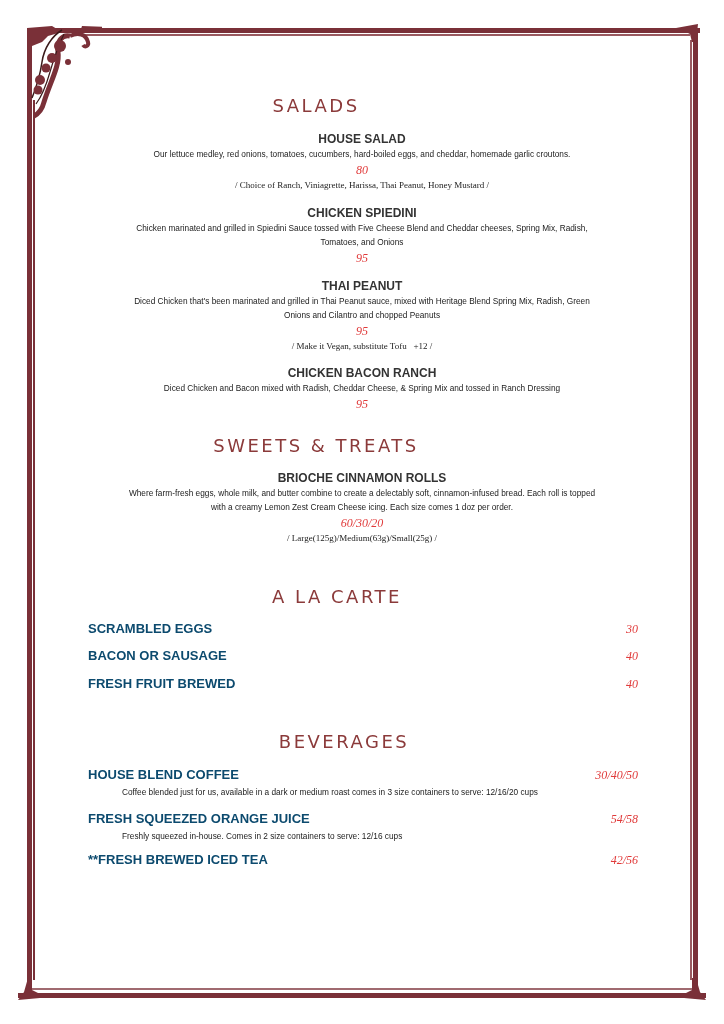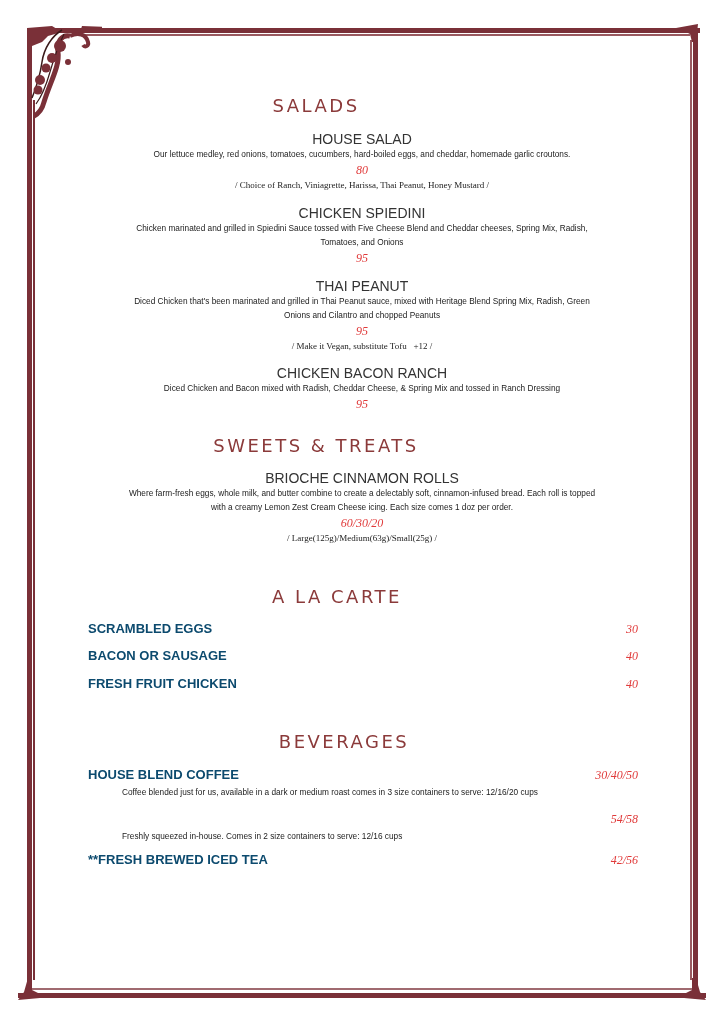--- a/index.html
+++ b/index.html
@@ -69,22 +69,22 @@
       letter-spacing: 2.5px;
       color: #8b3a3a;
     }
     .item-center {
       position: absolute;
       left: 100px; width: 524px;
       text-align: center;
     }
     .item-name {
       font-family: "Liberation Sans", sans-serif;
-      font-weight: normal;
-      font-size: 14px;
+      font-weight: bold;
+      font-size: 12px;
       color: #333333;
       line-height: 16px;
     }
     .item-desc {
       font-family: "Liberation Sans", sans-serif;
       font-size: 9px;
       color: #222222;
       line-height: 14px;
       transform: scaleX(0.92);
       transform-origin: center;
@@ -215,33 +215,34 @@
 
 <div class="row-item" style="top:620px;">
   <span class="row-name">SCRAMBLED EGGS</span>
   <span class="row-price">30</span>
 </div>
 <div class="row-item" style="top:647px;">
   <span class="row-name">BACON OR SAUSAGE</span>
   <span class="row-price">40</span>
 </div>
 <div class="row-item" style="top:675px;">
-  <span class="row-name">FRESH FRUIT CHICKEN</span>
+  <span class="row-name">FRESH FRUIT BREWED</span>
   <span class="row-price">40</span>
 </div>
 
 <div class="section-title" style="top:731px;margin-left:28px;">BEVERAGES</div>
 
 <div class="row-item" style="top:766px;">
   <span class="row-name">HOUSE BLEND COFFEE</span>
   <span class="row-price">30/40/50</span>
 </div>
 <div class="row-desc" style="top:786px;">Coffee blended just for us, available in a dark or medium roast comes in 3 size containers to serve: 12/16/20 cups</div>
 
 <div class="row-item" style="top:810px;">
+  <span class="row-name">FRESH SQUEEZED ORANGE JUICE</span>
   <span class="row-price">54/58</span>
 </div>
 <div class="row-desc" style="top:830px;">Freshly squeezed in-house. Comes in 2 size containers to serve: 12/16 cups</div>
 
 <div class="row-item" style="top:851px;">
   <span class="row-name">**FRESH BREWED ICED TEA</span>
   <span class="row-price">42/56</span>
 </div>
 
 </body></html>

